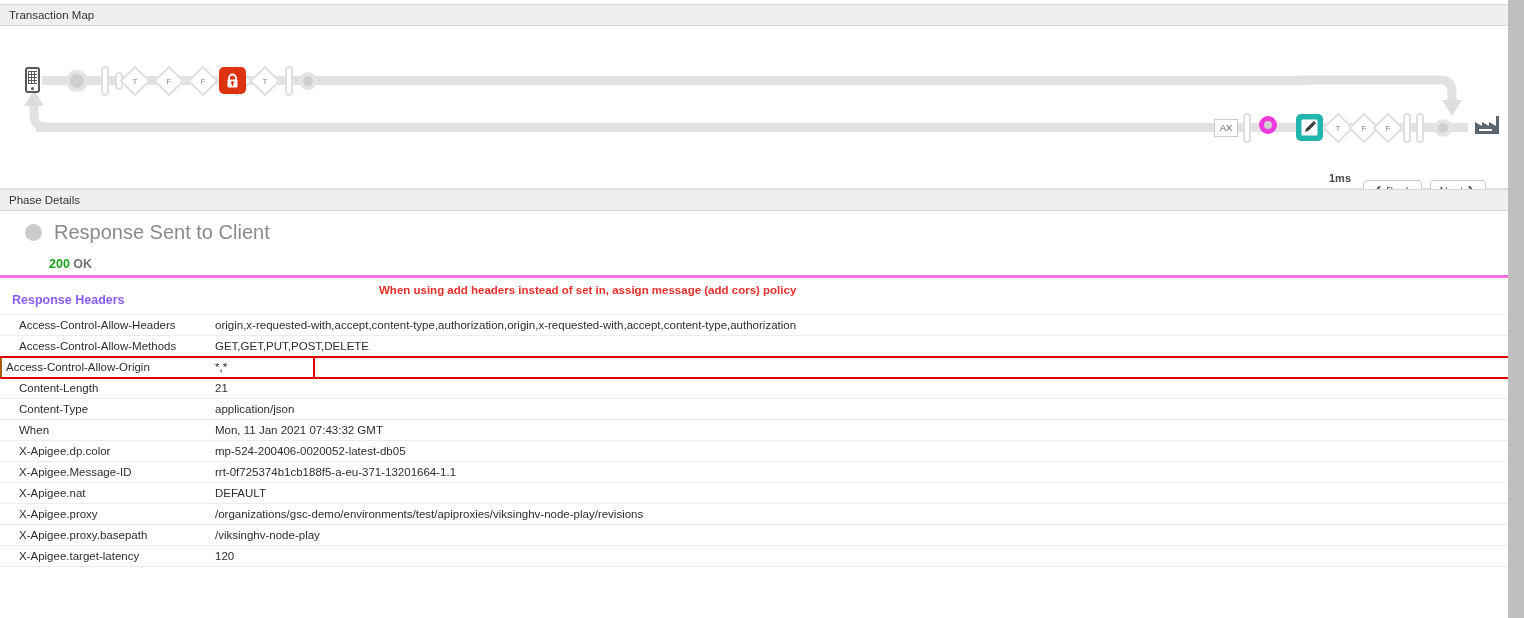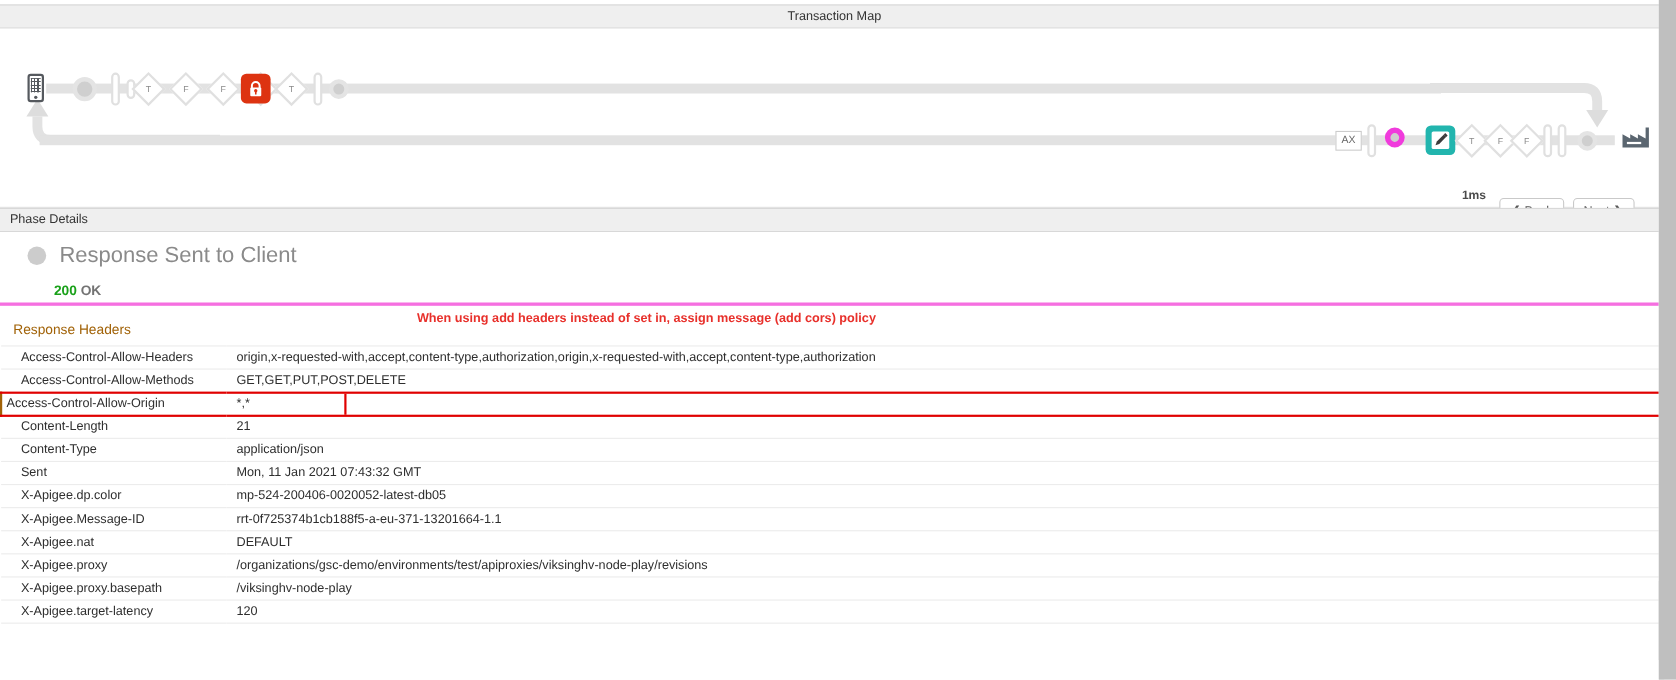--- a/index.html
+++ b/index.html
@@ -22,21 +22,21 @@
     left: 0; width: 1508px;
     height: 22px;
     background: #efefef;
     border-top: 1px solid #d8d8d8;
     border-bottom: 1px solid #d8d8d8;
     font-size: 11.5px;
     color: #333333;
     line-height: 21px;
     padding-left: 9px;
   }
-  #txn-header { top: 4px; text-align: center; }
+  #txn-header { top: 4px; }
   #phase-header { top: 189px; }
 
   .panel-body {
     position: absolute;
     left: 0; width: 1508px;
     background: #ffffff;
   }
   #txn-body { top: 26px; height: 163px; border-bottom: 1px solid #e2e2e2; }
   #phase-body { top: 211px; height: 407px; }
 
@@ -239,22 +239,22 @@
     position: absolute;
     left: 0; top: 64px;
     width: 1508px; height: 3px;
     background: #f56fe0;
   }
 
   
   #hdr-section { position: absolute; left: 0; top: 82px; width: 1508px; }
   #hdr-title {
     font-size: 12.5px;
-    font-weight: normal;
-    color: #a16207;
+    font-weight: bold;
+    color: #8b5cf6;
     padding: 0 0 7px 12px;
   }
   table.hdrs {
     width: 1508px;
     border-collapse: collapse;
     table-layout: fixed;
   }
   table.hdrs td {
     font-size: 11.5px;
     color: #2e2e2e;
@@ -456,21 +456,21 @@
             </tr>
             <tr>
               <td class="k">Content-Length</td>
               <td class="v">21</td>
             </tr>
             <tr>
               <td class="k">Content-Type</td>
               <td class="v">application/json</td>
             </tr>
             <tr>
-              <td class="k">Sent</td>
+              <td class="k">When</td>
               <td class="v">Mon, 11 Jan 2021 07:43:32 GMT</td>
             </tr>
             <tr>
               <td class="k">X-Apigee.dp.color</td>
               <td class="v">mp-524-200406-0020052-latest-db05</td>
             </tr>
             <tr>
               <td class="k">X-Apigee.Message-ID</td>
               <td class="v">rrt-0f725374b1cb188f5-a-eu-371-13201664-1.1</td>
             </tr>

